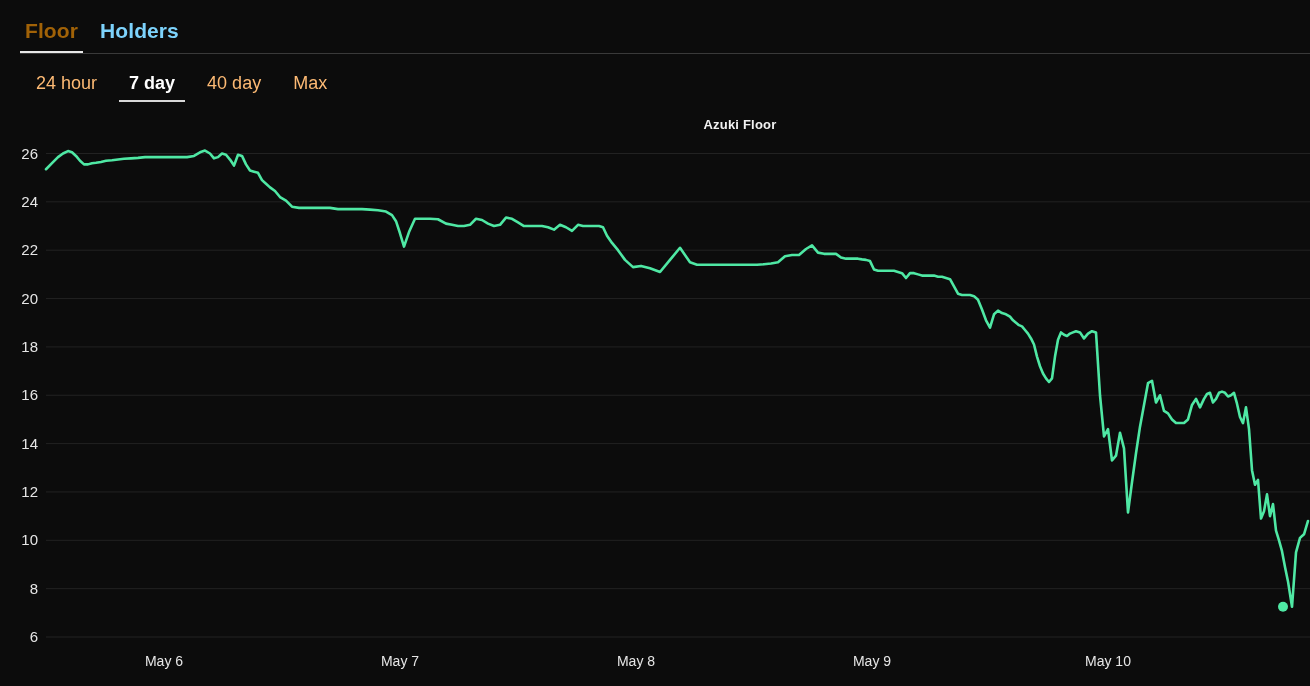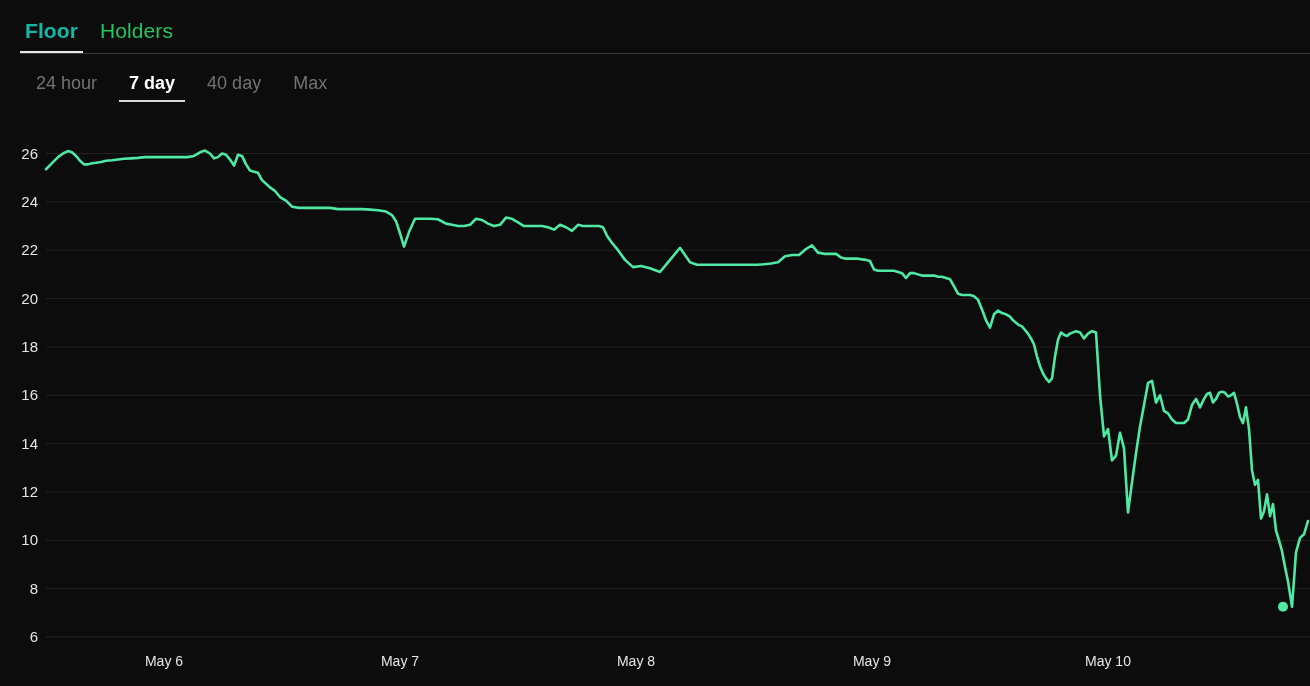--- a/index.html
+++ b/index.html
@@ -43,29 +43,30 @@
     left: 20px;
     top: 18px;
     display: flex;
     align-items: flex-start;
     gap: 0px;
   }
   .tab {
     position: relative;
     font-size: 21px;
     line-height: 26px;
-    color: #22c55e;
+    color: #7dd3fc;
     padding: 0 11px 9px 11px;
     cursor: pointer;
     white-space: nowrap;
     letter-spacing: 0.1px;
+    font-weight: bold;
   }
   .tab:first-child { padding-left: 5px; }
   .tab.active {
-    color: #14b8a6;
+    color: #a16207;
     font-weight: bold;
   }
   .tab.active::after {
     content: "";
     position: absolute;
     left: 0;
     right: 6px;
     bottom: 0px;
     height: 2px;
     background: #e8e8e8;
@@ -76,21 +77,21 @@
     position: absolute;
     left: 20px;
     top: 68px;
     display: flex;
     align-items: flex-start;
   }
   .range-btn {
     position: relative;
     font-size: 18px;
     line-height: 22px;
-    color: #737373;
+    color: #fdba74;
     padding: 4px 16px 8px 16px;
     cursor: pointer;
     white-space: nowrap;
   }
   .range-btn.active {
     color: #ffffff;
     font-weight: bold;
     text-align: center;
   }
   .range-btn.active::after {
@@ -166,20 +167,21 @@
   </div>
 
   <div class="rangebar" id="ranges-container">
       <div class="range-btn">24 hour</div>
       <div class="range-btn active">7 day</div>
       <div class="range-btn">40 day</div>
       <div class="range-btn">Max</div>
     </div>
 
   <div class="chart-wrap">
+    <div class="chart-title">Azuki Floor</div>
     <svg class="plot" id="plot-svg" viewBox="0 0 1310 578">
         <line x1="46" y1="529" x2="1310" y2="529" class="gridline"></line>
         <text x="38" y="534" text-anchor="end" class="tick-label">6</text>
         <line x1="46" y1="480.65048543689323" x2="1310" y2="480.65048543689323" class="gridline"></line>
         <text x="38" y="485.65048543689323" text-anchor="end" class="tick-label">8</text>
         <line x1="46" y1="432.3009708737864" x2="1310" y2="432.3009708737864" class="gridline"></line>
         <text x="38" y="437.3009708737864" text-anchor="end" class="tick-label">10</text>
         <line x1="46" y1="383.95145631067965" x2="1310" y2="383.95145631067965" class="gridline"></line>
         <text x="38" y="388.95145631067965" text-anchor="end" class="tick-label">12</text>
         <line x1="46" y1="335.6019417475728" x2="1310" y2="335.6019417475728" class="gridline"></line>

